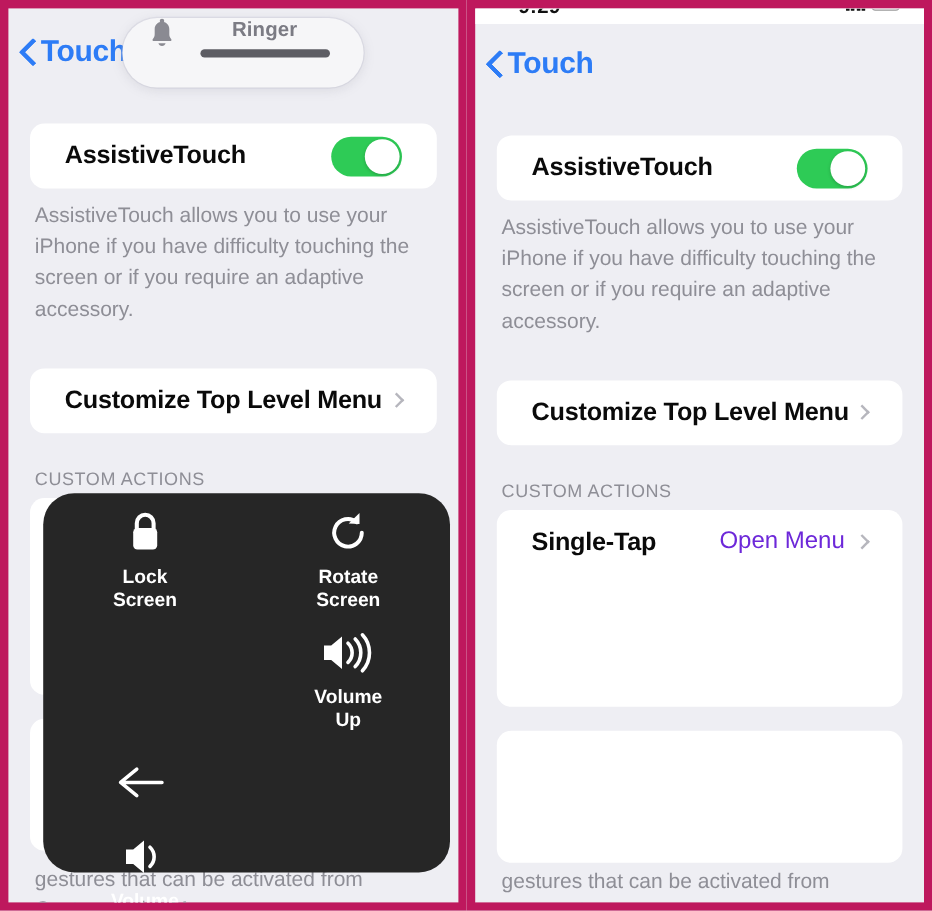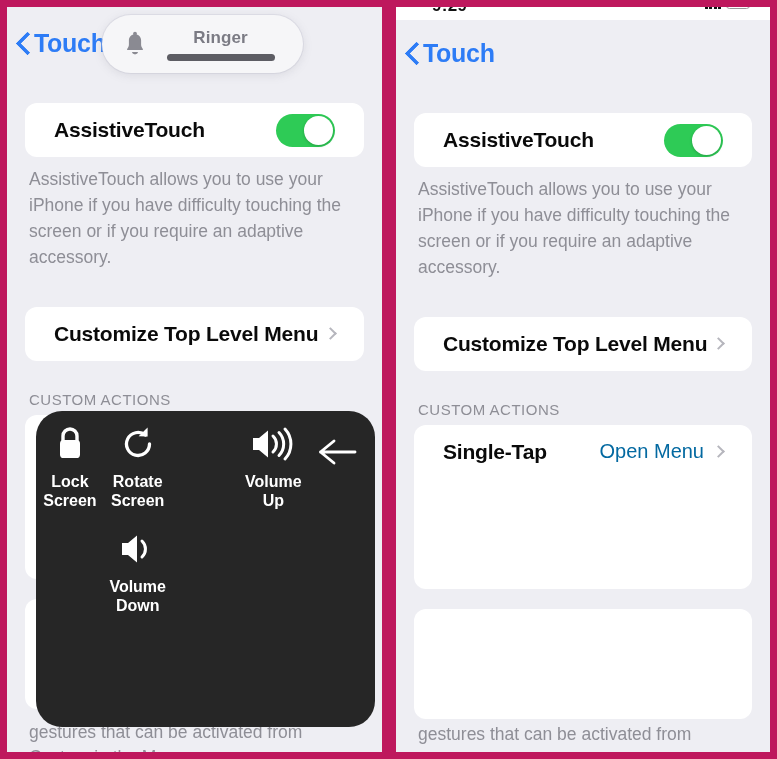--- a/index.html
+++ b/index.html
@@ -88,21 +88,21 @@
     font-size: 25px; font-weight: 600; color: #2d7cf6;
     letter-spacing: -.3px;
   }
 
   
   .hud {
     position: absolute;
     background: #f6f6f8;
     border-radius: 34px;
     box-shadow: 0 2px 10px rgba(120,120,140,.18), 0 0 0 1px rgba(200,200,215,.35);
-    display: flex; align-items: center;
+    display: flex; 
   }
   .panel-left .hud {
     left: 95px; top: 8px; width: 201px; height: 58px;
     padding: 0 14px 0 16px;
   }
   .hud-icon { flex: 0 0 auto; width: 34px; display:flex; justify-content:center; }
   .hud-body { flex: 1; display:flex; flex-direction: column; align-items:center; }
   .hud-title {
     font-size: 17px; font-weight: bold; color: #7b7b84;
     letter-spacing: .1px;
@@ -126,21 +126,21 @@
     display: flex; align-items: center;
     height: 54px;
     padding: 0 29px;
   }
   .row-title {
     font-size: 21px; font-weight: bold; color: #0a0a0a;
     letter-spacing: -.2px;
     flex: 1;
   }
   .row-value {
-    font-size: 20px; color: #0369a1; margin-right: 10px;
+    font-size: 20px; color: #6d28d9; margin-right: 10px;
   }
   .chev {
     width: 9px; height: 9px;
     border-right: 2.6px solid #b6b6bd;
     border-top: 2.6px solid #b6b6bd;
     transform: rotate(45deg);
     flex: 0 0 auto;
   }
 
   
@@ -177,21 +177,21 @@
   }
   .panel-left  .tail-text { top: 713px; }
   .panel-right .tail-text { top: 715px; }
 
   
   .at-menu {
     position: absolute;
     background: #262626;
     border-radius: 26px;
     display: grid;
-    grid-template-columns: repeat(5, 1fr);
+    grid-template-columns: repeat(2, 1fr);
     grid-template-rows: repeat(3, 1fr);
     z-index: 20;
   }
   .panel-left  .at-menu { left: 29px; top: 404px; width: 339px; height: 316px; }
 
   .at-item {
     display: flex; flex-direction: column;
     align-items: center; justify-content: flex-start;
     padding-top: 10px;
     cursor: pointer;

